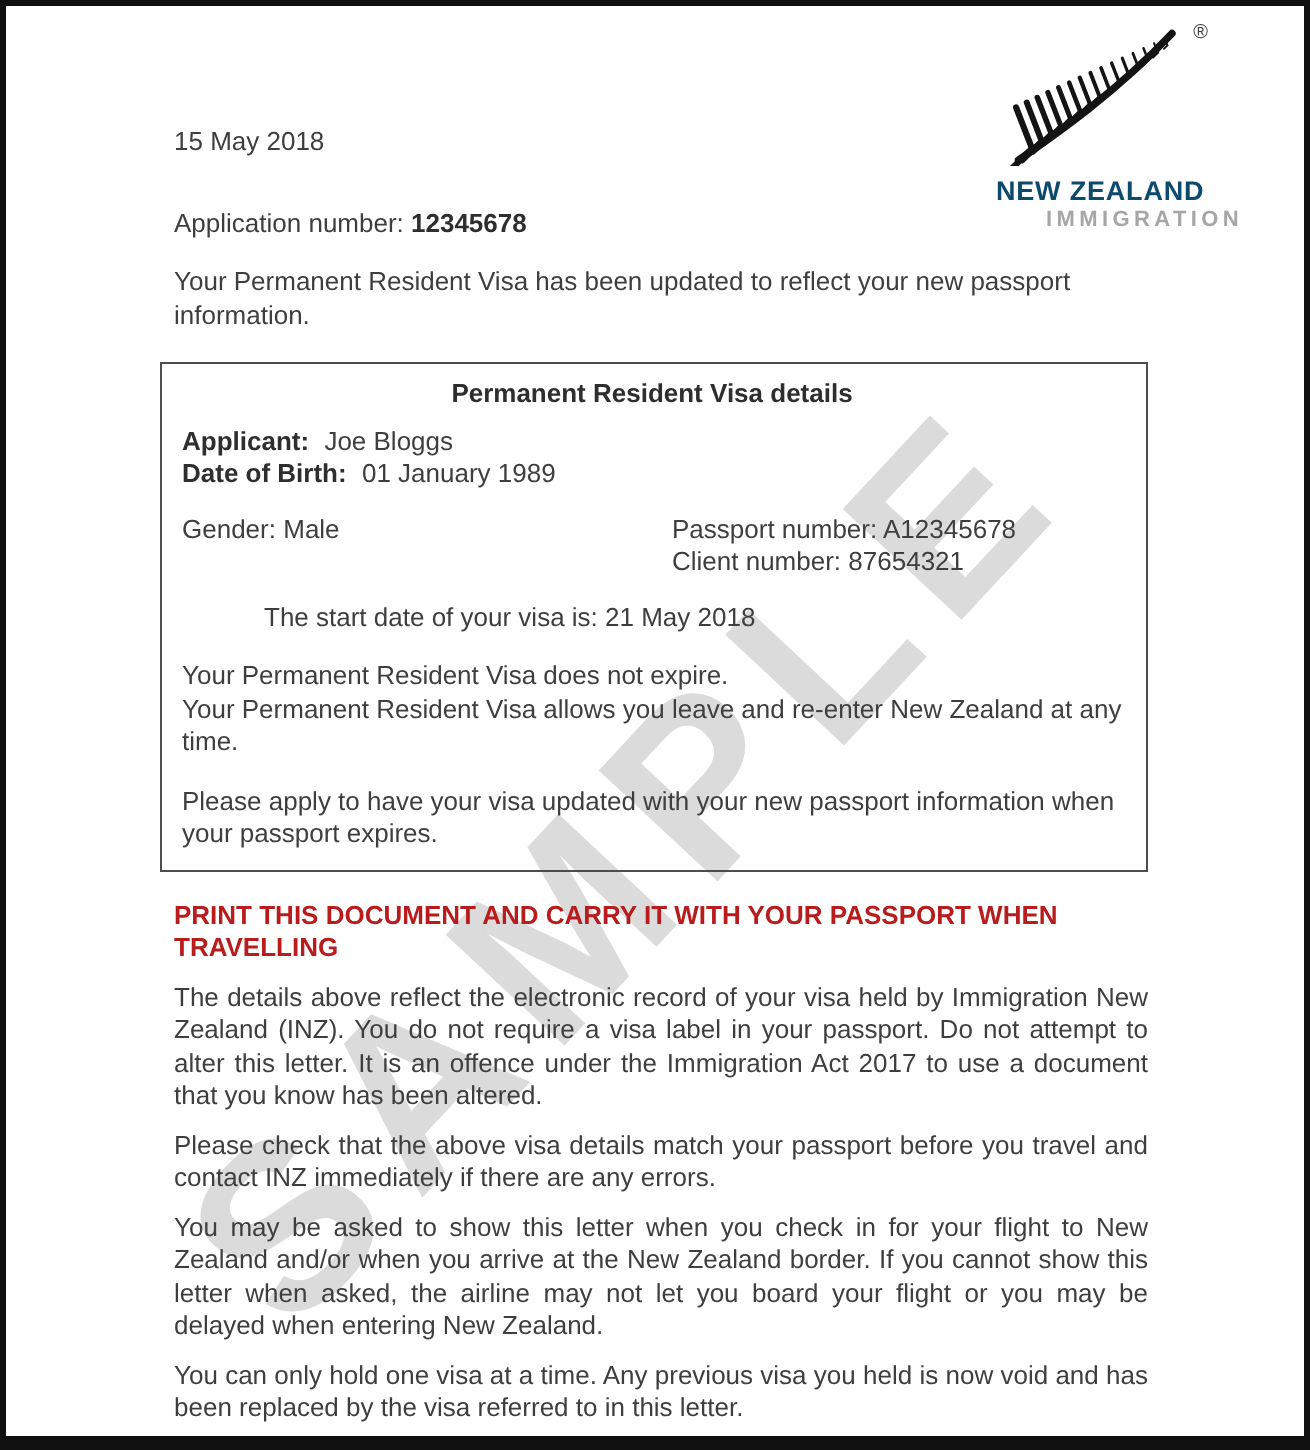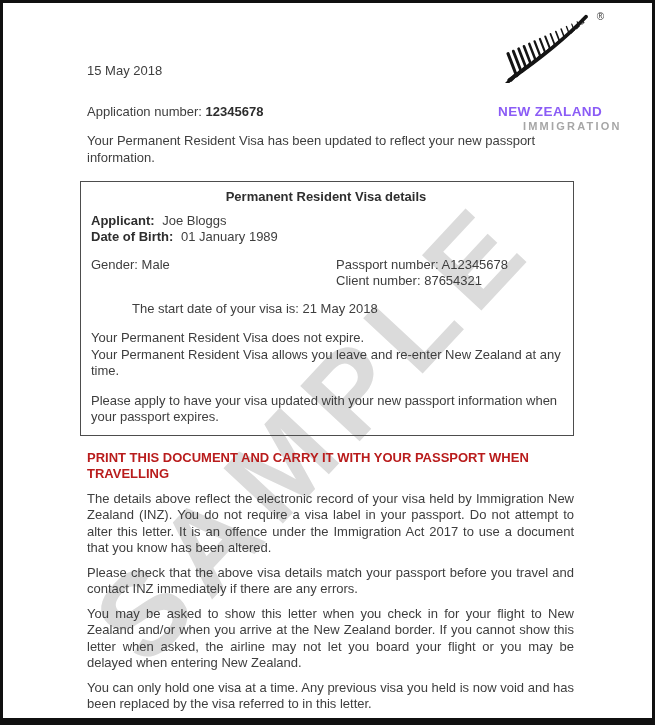--- a/index.html
+++ b/index.html
@@ -47,22 +47,22 @@
     width:104px;
     text-align:left;
   }
   .fern-wrap { position:relative; width:104px; height:72px; }
   .fern-wrap svg { position:absolute; left:2px; top:2px; }
   .reg-mark {
     position:absolute; right:-2px; top:0;
     font-size:10px; color:#3e3e3e;
   }
   .logo-brand {
-    margin-top:20px;
-    font-weight:bold; color:#8b5cf6;
+    margin-top:4px;
+    font-weight:bold; color:#0c4a6e;
     font-size:13.5px; letter-spacing:0.4px;
     white-space:nowrap;
     text-align:center;
   }
   .logo-division {
     color:#a6a6a6; font-weight:bold;
     font-size:11px; letter-spacing:2.2px;
     white-space:nowrap;
     padding-left:25px;
   }

